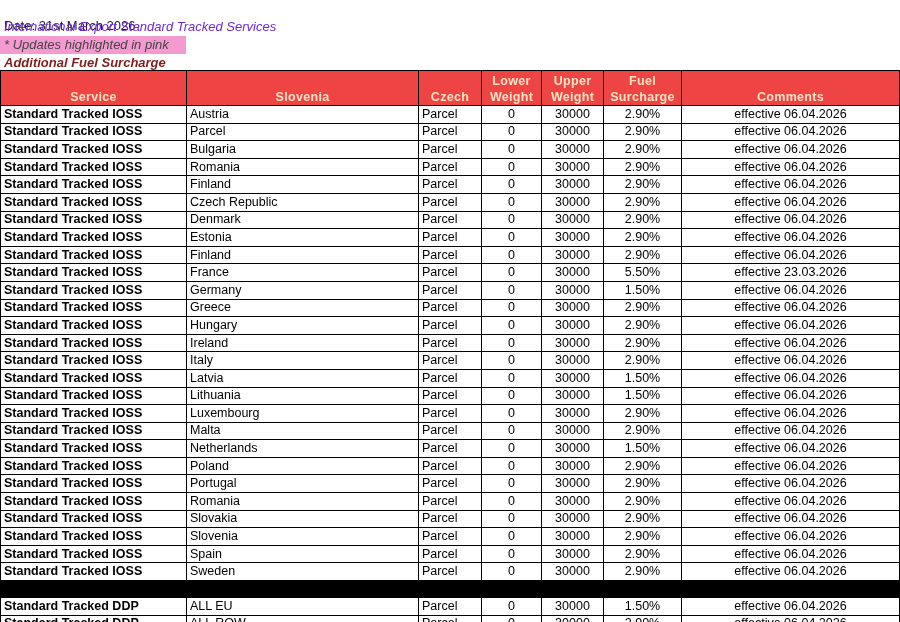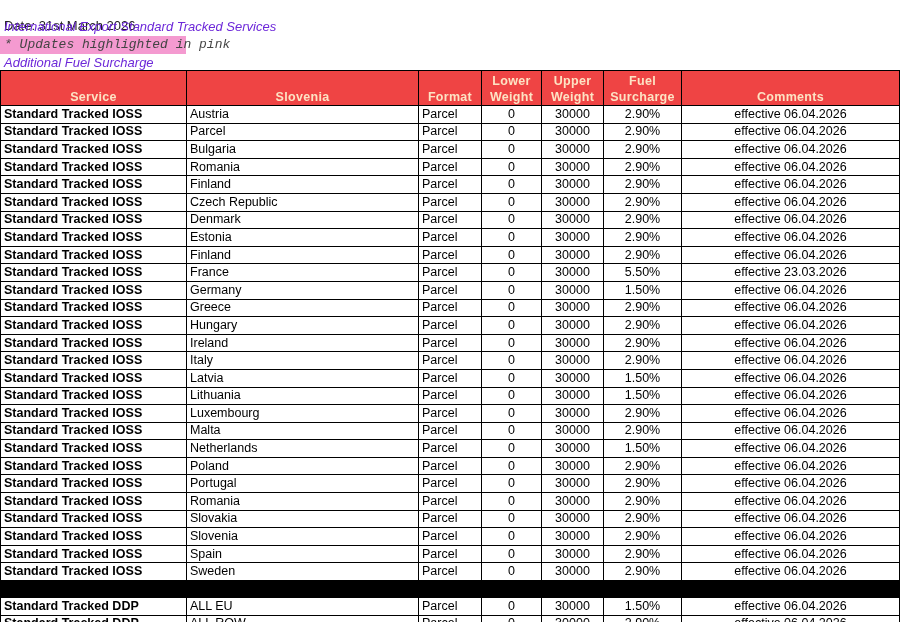--- a/index.html
+++ b/index.html
@@ -5,23 +5,23 @@
   html, body { margin: 0; padding: 0; background: #ffffff; }
   body {
     width: 900px; height: 622px; overflow: hidden; position: relative;
     font-family: "Liberation Sans", sans-serif; color: #000;
   }
   .hdr-line { position: absolute; left: 4px; font-size: 13px; white-space: nowrap; }
   #date-line { top: 18px; font-weight: normal; color: #222; }
   #subtitle-line { top: 19px; font-style: italic; color: #6d28d9; }
   #note-line {
     top: 36px; left: 0; padding: 0 4px; width: 178px; height: 18px; line-height: 18px;
-    background: #f49ad0; font-style: italic; color: #444; font-family: Liberation Mono, monospace;
-  }
-  #section-line { top: 55px; font-weight: normal; font-style: italic; color: #6d28d9; }
+    background: #f49ad0; font-style: italic; color: #444;
+  }
+  #section-line { top: 55px; font-weight: bold; font-style: italic; color: #7f1d1d; }
 
   table {
     position: absolute; left: 0; top: 70px;
     border-collapse: collapse; table-layout: fixed; width: 899px;
     font-size: 12.5px;
   }
   th {
     background: #ef4444; color: #fde3c4; font-weight: bold;
     border: 1px solid #000; vertical-align: bottom; text-align: center;
     padding: 0 2px 0 2px; line-height: 16px; height: 34px; letter-spacing: 0.3px;
@@ -61,21 +61,21 @@
   </colgroup>
   <thead>
     <tr id="head-row">
         <th>
           <div>Service</div>
         </th>
         <th>
           <div>Slovenia</div>
         </th>
         <th>
-          <div>Format</div>
+          <div>Czech</div>
         </th>
         <th>
           <div>Lower</div>
           <div>Weight</div>
         </th>
         <th>
           <div>Upper</div>
           <div>Weight</div>
         </th>
         <th>

